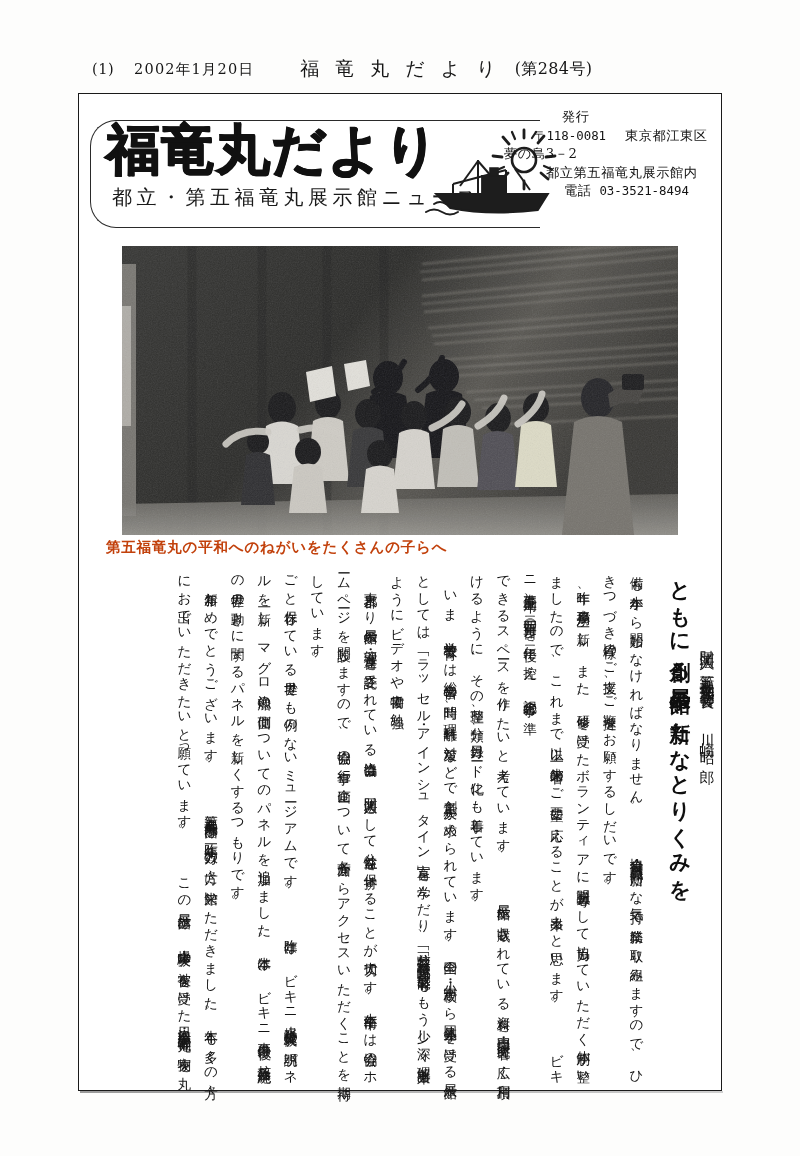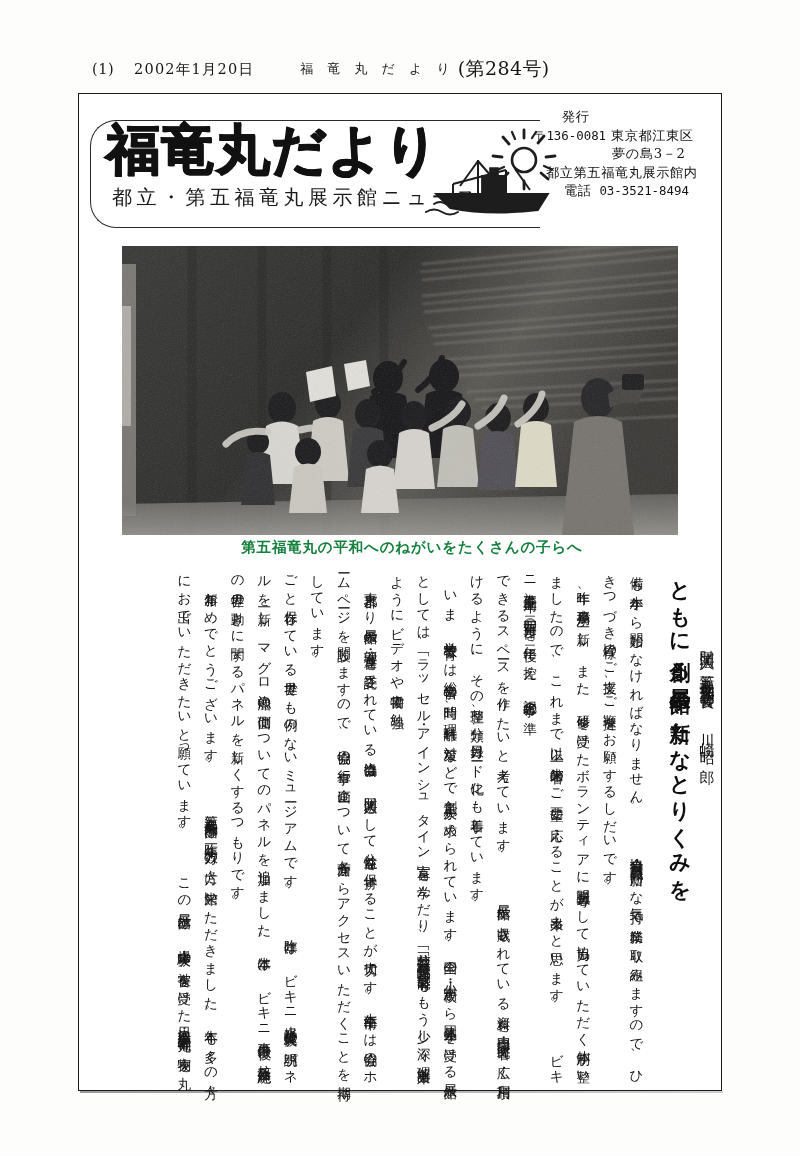--- a/index.html
+++ b/index.html
@@ -15,24 +15,24 @@
     position:absolute;left:0;top:52px;width:800px;height:34px;
     display:flex;align-items:center;
   }
   #running-head .issue-no{
     margin-left:92px;font-size:14.5px;letter-spacing:.5px;white-space:nowrap;
   }
   #running-head .issue-date{
     margin-left:20px;font-size:14.5px;letter-spacing:1.2px;white-space:nowrap;
   }
   #running-head .paper-name{
-    margin-left:46px;font-size:13px;letter-spacing:5px;white-space:nowrap;
+    margin-left:46px;font-size:19px;letter-spacing:5px;white-space:nowrap;
   }
   #running-head .issue-num{
-    font-size:19px;letter-spacing:.4px;white-space:nowrap;margin-left:3px;
+    font-size:16px;letter-spacing:.4px;white-space:nowrap;margin-left:14px;
   }
 
   
   #page-frame{
     position:absolute;left:78px;top:93px;width:644px;height:998px;
     border:1.6px solid #1a1a1a;
     box-sizing:border-box;
     background:#ffffff;
   }
   #page-frame:after{ 
@@ -75,37 +75,37 @@
   #publisher{
     position:absolute;left:504px;top:108px;width:222px;
     font-size:13.2px;line-height:18.5px;color:#141414;
     letter-spacing:.6px;
   }
   #publisher .pub-row{white-space:nowrap;}
   #publisher .r-head{margin-left:58px;}
   #publisher .r-org{margin-left:22px;}
   #publisher .r-contact{margin-left:22px;}
   #publisher .r-zip{margin-left:30px;}
-  #publisher .r-addr2{margin-left:108px;}
+  #publisher .r-addr2{}
   #publisher .r-addr3{margin-left:42px;}
   #publisher .r-tel{margin-left:60px;}
   #publisher .mono{font-family:"DejaVu Sans Mono","Liberation Mono",monospace;font-size:12.4px;letter-spacing:0;}
 
   
   #photo-wrap{
     position:absolute;left:122px;top:246px;width:556px;height:289px;
     background:#2b2b2b;
     overflow:hidden;
   }
   #photo-canvas{position:absolute;inset:0;width:100%;height:100%;display:block;}
 
   #photo-caption{
-    position:absolute;left:134px;top:538px;width:556px;height:22px;
-    text-align:center;font-size:14.5px;font-weight:700;letter-spacing:.8px;
-    color:#15803d;white-space:nowrap;
+    position:absolute;left:106px;top:538px;width:556px;height:22px;
+    text-align:left;font-size:14.5px;font-weight:700;letter-spacing:.8px;
+    color:#c2410c;white-space:nowrap;
   }
 
   
   #article{
     position:absolute;left:88px;top:566px;width:628px;height:516px;
     display:flex;flex-direction:row-reverse;
     align-items:flex-start;
     justify-content:flex-start;
   }
 
@@ -208,22 +208,22 @@
           <path d="M14 80 q6 -4 12 0"></path>
         </g>
       </g>
     </svg>
   </div>
 </div>
 
 <div id="publisher">
   <div class="pub-row r-head">発行</div>
   <div class="pub-row r-zip">
-    <span class="mono">〒136-0081</span>
-    <span style="margin-left:0;">東京都江東区</span>
+    <span class="mono">〒118-0081</span>
+    <span style="margin-left:14px;">東京都江東区</span>
   </div>
   <div class="pub-row r-addr2">夢の島3－2</div>
   <div class="pub-row r-addr3">都立第五福竜丸展示館内</div>
   <div class="pub-row r-tel">
     <span>電話</span>
     <span class="mono" style="margin-left:3px;">03-3521-8494</span>
   </div>
 </div>
 
 <div id="photo-wrap">

